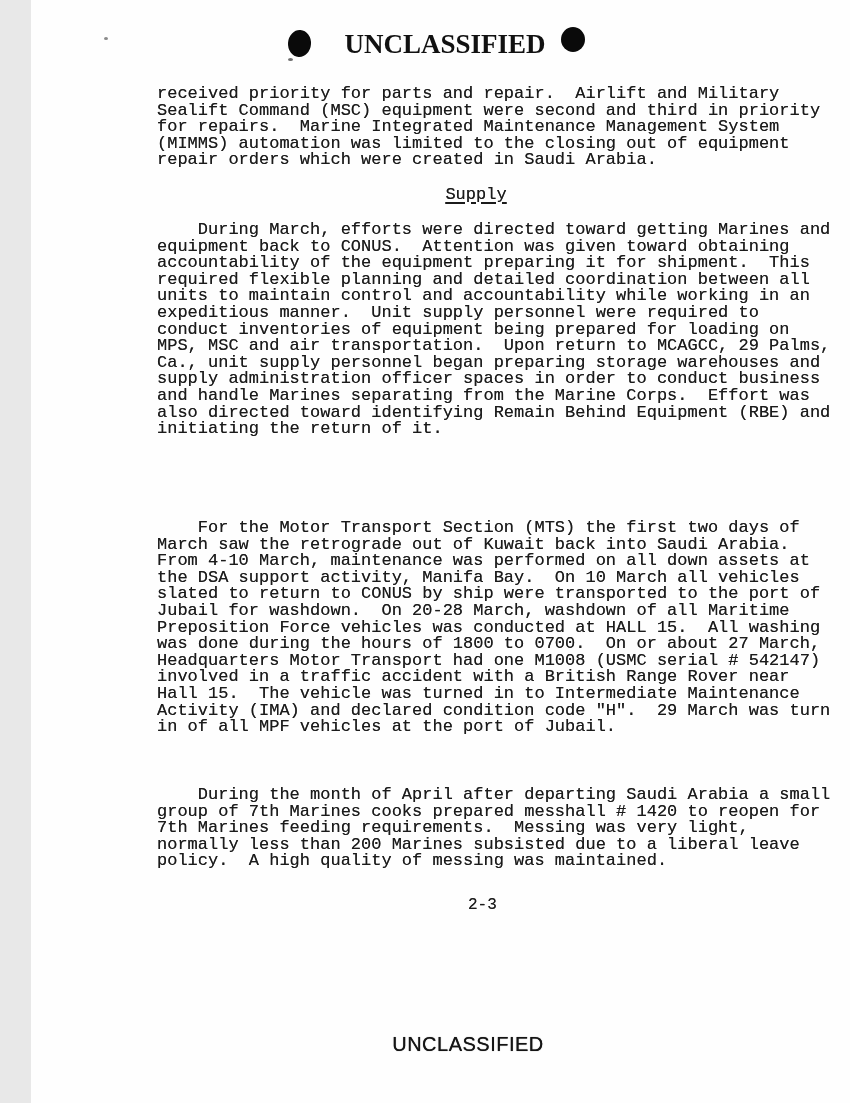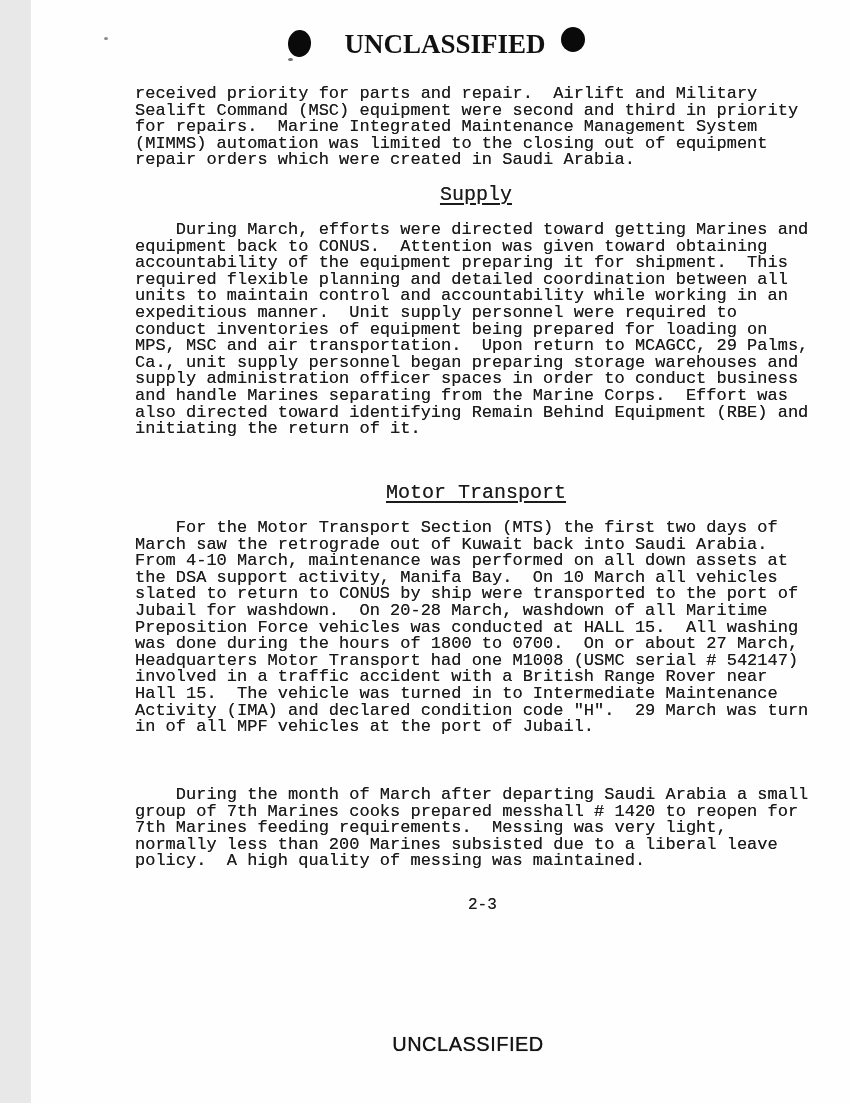--- a/index.html
+++ b/index.html
@@ -18,32 +18,32 @@
     color:#111; white-space:nowrap;
   }
   .dot{position:absolute; background:#0a0a0a; border-radius:50%;}
   .dot-left{left:257px; top:30px; width:23px; height:27px; transform:rotate(4deg);}
   .dot-right{left:530px; top:27px; width:24px; height:25px;}
   .speck{position:absolute; background:#8a8a8a; border-radius:50%;}
   .speck-a{left:73px; top:37px; width:4px; height:3px;}
   .speck-b{left:257px; top:58px; width:5px; height:3px; background:#6f6f6f;}
   
   pre.tw{
-    position:absolute; left:104px; margin:0;
+    position:absolute; left:126px; margin:0;
     font-family:inherit; font-size:17px; line-height:16.6px;
     white-space:pre; color:#1b1b1b;
     text-shadow:0 0 0.4px rgba(20,20,20,0.7);
   }
   .intro{top:86px;}
   .para-1{top:222px;}
   .para-2{top:520px;}
   .para-3{top:787px;}
   h2.sec{
     position:absolute; left:112px; width:666px; margin:0;
-    text-align:center; font-family:inherit; font-size:20px; line-height:17px;
+    text-align:center; font-family:inherit; font-size:17px; line-height:17px;
     font-weight:normal; color:#1b1b1b;
     text-decoration:underline; text-underline-offset:3px;
     text-decoration-thickness:1.5px;
     text-shadow:0 0 0.4px rgba(20,20,20,0.7);
   }
   .sec-1{top:186px;}
   .sec-2{top:484px;}
   .sec-3{top:751px;}
   .pageno{
     position:absolute; left:437px; top:897px;
@@ -89,36 +89,35 @@
 units to maintain control and accountability while working in an
 expeditious manner.  Unit supply personnel were required to
 conduct inventories of equipment being prepared for loading on
 MPS, MSC and air transportation.  Upon return to MCAGCC, 29 Palms,
 Ca., unit supply personnel began preparing storage warehouses and
 supply administration officer spaces in order to conduct business
 and handle Marines separating from the Marine Corps.  Effort was
 also directed toward identifying Remain Behind Equipment (RBE) and
 initiating the return of it.</pre>
 
-  <h2 class="sec sec-2">Motor Transport</h2>
   <pre class="tw para-2">    For the Motor Transport Section (MTS) the first two days of
 March saw the retrograde out of Kuwait back into Saudi Arabia.
 From 4-10 March, maintenance was performed on all down assets at
 the DSA support activity, Manifa Bay.  On 10 March all vehicles
 slated to return to CONUS by ship were transported to the port of
 Jubail for washdown.  On 20-28 March, washdown of all Maritime
 Preposition Force vehicles was conducted at HALL 15.  All washing
 was done during the hours of 1800 to 0700.  On or about 27 March,
 Headquarters Motor Transport had one M1008 (USMC serial # 542147)
 involved in a traffic accident with a British Range Rover near
 Hall 15.  The vehicle was turned in to Intermediate Maintenance
 Activity (IMA) and declared condition code "H".  29 March was turn
 in of all MPF vehicles at the port of Jubail.</pre>
 
-  <pre class="tw para-3">    During the month of March after departing Saudi Arabia a small
+  <pre class="tw para-3">    During the month of April after departing Saudi Arabia a small
 group of 7th Marines cooks prepared messhall # 1420 to reopen for
 7th Marines feeding requirements.  Messing was very light,
 normally less than 200 Marines subsisted due to a liberal leave
 policy.  A high quality of messing was maintained.</pre>
 
   <div class="pageno">2-3</div>
 
   <div class="ftr">UNCLASSIFIED</div>
 
   <div class="bar bar-top"></div>

